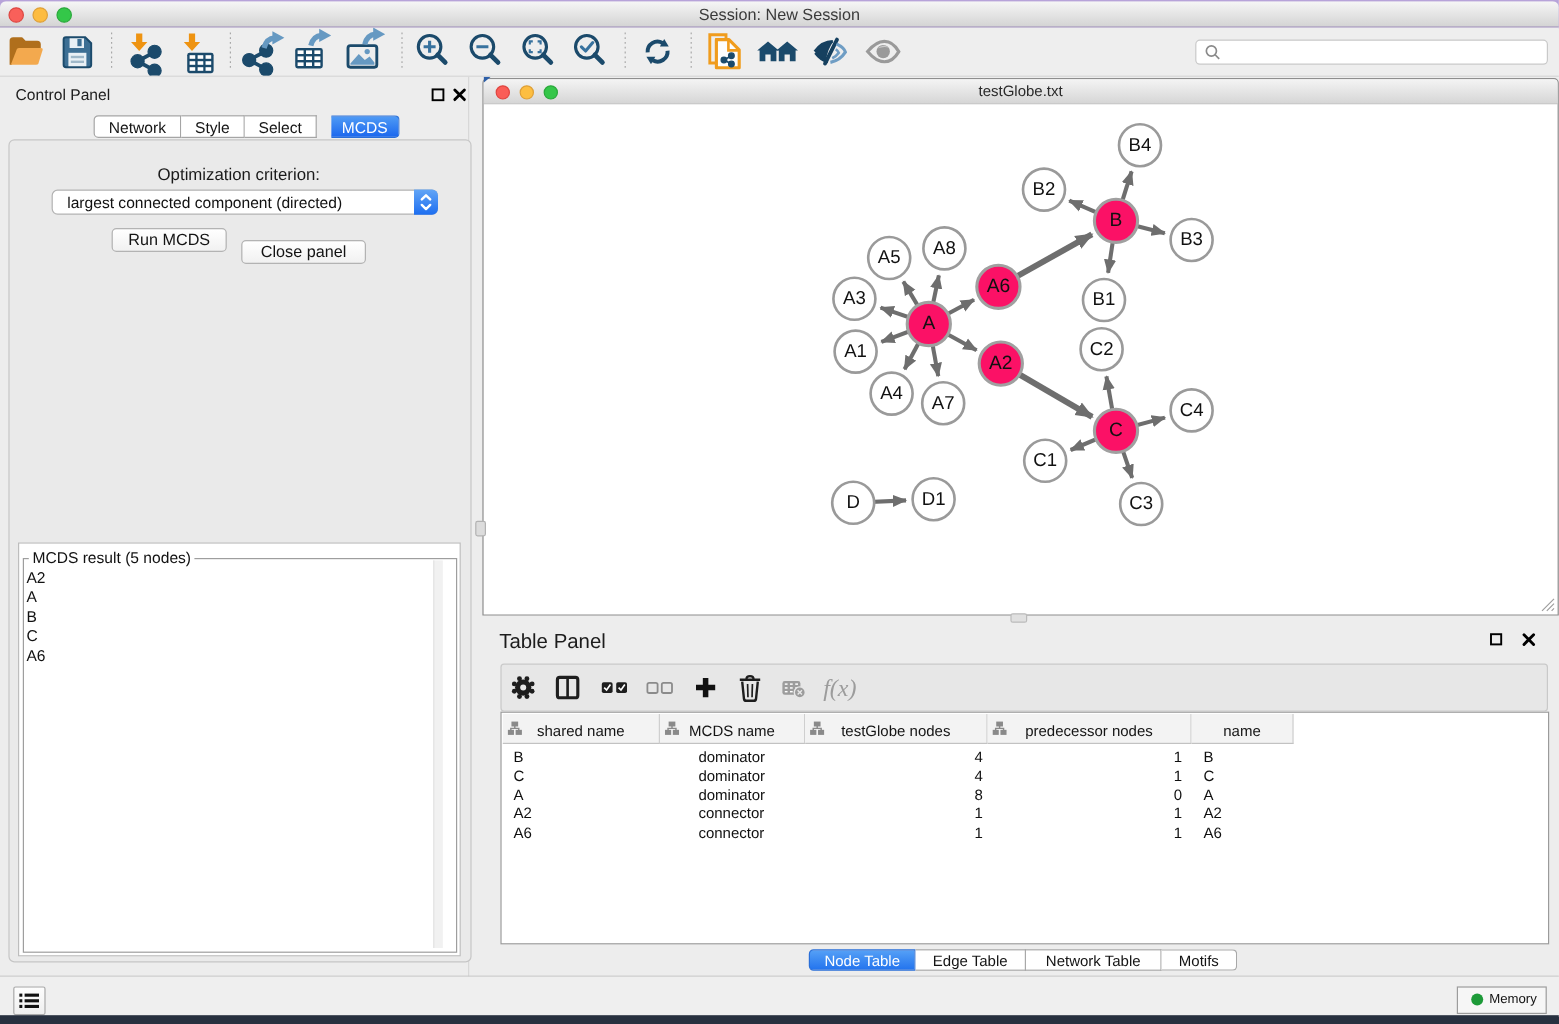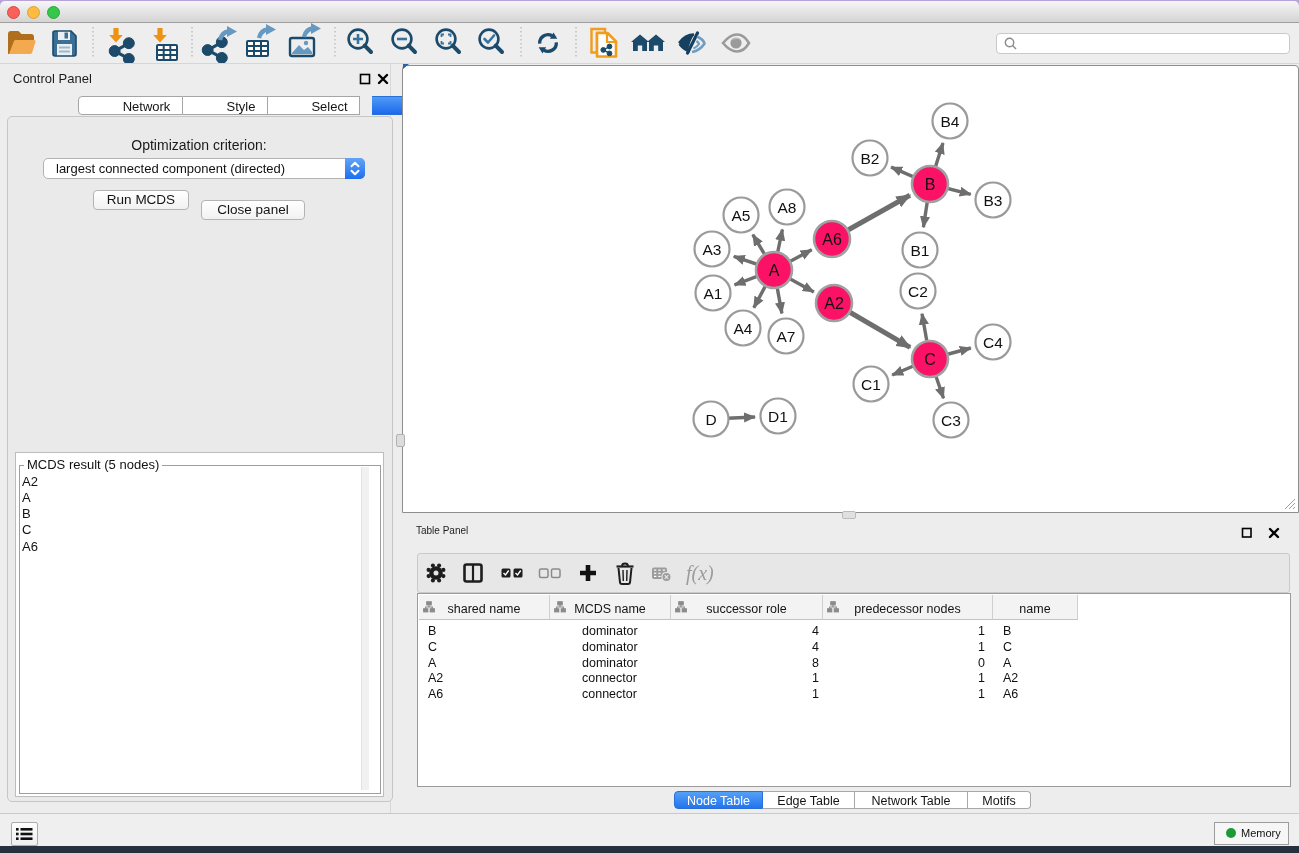--- a/index.html
+++ b/index.html
@@ -14,21 +14,21 @@
 #ttext{width:100%;text-align:center;font-size:13.5px;color:#3a3a3a;top:3.5px;left:0;}
 #toolbar{left:0;top:23px;width:1299px;height:40px;background:#eeeeee;border-bottom:1px solid #d6d6d6;}
 #searchbox{left:996px;top:10px;width:292px;height:19px;background:#fff;border:1px solid #c9c9c9;border-radius:4px;}
 #cptitle{left:13px;top:71px;font-size:13px;color:#1d1d1d;}
 #cppanel{left:7px;top:116px;width:384px;height:684px;background:#eaeaea;
  border:1px solid #c6c6c6;border-radius:5px;}
 #cpdivider{left:390px;top:64px;width:0;height:750px;border-left:1px solid #d8d8d8;}
 .tabs{display:flex;height:19px;}
 #cptabs{left:78px;top:96px;}
 .tab{border:1px solid #a5a5a5;border-left:none;background:#fff;font-size:13px;
- color:#151515;text-align:center;line-height:19px;padding-left:32px;}
+ color:#151515;text-align:center;line-height:19px;}
 .tab.first{border-left:1px solid #a5a5a5;border-radius:4px 0 0 4px;}
 .tab.last{border-radius:0 4px 4px 0;margin-left:12px;}
 .tab.sel{background:linear-gradient(#4f9bf5,#1c68ee);color:#fff;border-color:#2a6fd8;}
 #optlabel{left:8px;top:137px;width:382px;text-align:center;font-size:14px;color:#1a1a1a;}
 #dropdown{left:43px;top:158px;width:308px;height:19px;background:#fff;border:1px solid #b3b3b3;border-radius:5px;font-size:13px;color:#111;line-height:19px;padding-left:12px;}
 #spinner{right:-1px;top:-1px;width:20px;height:21px;border-radius:0 5px 5px 0;background:linear-gradient(#62a5f6,#1d6ef0);}
 .btn{background:linear-gradient(#ffffff,#f1f1f1);border:1px solid #b3b3b3;border-radius:4px;font-size:13.5px;color:#141414;text-align:center;line-height:18px;}
 #runbtn{left:93px;top:190px;width:94px;height:18px;}
 #closebtn{left:201px;top:200px;width:102px;height:18px;}
 #mcdsbox{left:15px;top:452px;width:367px;height:343px;background:#fff;border:1px solid #bdbdbd;}
@@ -36,21 +36,21 @@
 #mcdslegend{position:absolute;left:4px;top:-9px;background:#fff;padding:0 3px;font-size:13px;color:#111;}
 #mcdslist{position:absolute;left:2px;top:7.5px;font-size:13px;color:#111;line-height:16.3px;}
 #mcdsscroll{position:absolute;left:341px;top:1px;width:7px;height:323px;background:#f1f1f1;border-left:1px solid #e3e3e3;}
 #netwin{left:402px;top:65px;width:895px;height:446px;background:#fff;border:1px solid #8e8e8e;border-radius:4px 4px 0 0;}
 #nettitle{position:absolute;left:0;top:0;width:895px;height:20px;background:linear-gradient(#f4f4f4,#d6d6d6);border-bottom:1px solid #ababab;border-radius:4px 4px 0 0;}
 #nettitle .tl{position:absolute;width:10px;height:10px;border-radius:50%;top:4.5px;}
 #nettext{position:absolute;width:100%;text-align:center;font-size:12.5px;color:#2a2a2a;top:3px;}
 #graphwrap{position:absolute;left:2px;top:21px;width:893px;height:424px;overflow:hidden;}
 #lefthandle{left:396px;top:434px;width:7px;height:11px;background:#dcdcdc;border:1px solid #b2b2b2;border-radius:2px;}
 #bothandle{left:842px;top:511px;width:12px;height:6px;background:#e0e0e0;border:1px solid #bbb;border-radius:2px;}
-#tptitle{left:416px;top:525px;font-size:10px;color:#1d1d1d;text-align:center;}
+#tptitle{left:416px;top:525px;font-size:17px;color:#1d1d1d;text-align:center;}
 #tptoolbar{left:417px;top:553px;width:871px;height:38px;background:#e7e7e7;border:1px solid #c9c9c9;border-radius:3px;}
 #tbl{left:417px;top:593px;width:872px;height:192px;background:#fff;border:1px solid #9b9b9b;}
 .hcell{position:absolute;top:1px;height:24px;background:#f3f3f3;border-right:1px solid #cfcfcf;border-bottom:1px solid #c2c2c2;}
 .hlab{position:absolute;width:100%;top:7px;text-align:center;font-size:12.5px;color:#141414;}
 .trow{position:absolute;font-size:12.5px;color:#101010;}
 #bttabs{left:674px;top:791px;}
 .btab{border:1px solid #a8a8a8;border-left:none;background:#fff;font-size:12.5px;color:#141414;line-height:18px;text-align:center;}
 .btab.first{border-left:1px solid #a8a8a8;border-radius:4px 0 0 4px;}
 .btab.last{border-radius:0 4px 4px 0;}
 .btab.sel{background:linear-gradient(#55a0f6,#2374ee);color:#fff;border-color:#2a6fd8;}
@@ -60,20 +60,21 @@
 #membtn{left:1214px;top:822px;width:73px;height:21px;background:#f6f6f6;border:1px solid #9c9c9c;font-size:11px;color:#111;}
 #memdot{position:absolute;left:11px;top:5px;width:10px;height:10px;border-radius:50%;background:#1d9a38;}
 #memtext{position:absolute;left:26px;top:4px;}
 </style></head>
 <body>
 <div class="abs" id="walltop"></div>
 <div class="abs" id="titlebar">
  <div class="tl" style="left:7px;background:#f9605a;border:1px solid #dd4742;"></div>
  <div class="tl" style="left:27px;background:#fdbc40;border:1px solid #dfa037;"></div>
  <div class="tl" style="left:47px;background:#34c749;border:1px solid #2aa93b;"></div>
+ <div class="abs" id="ttext">Session: New Session</div>
 </div>
 <div class="abs" id="toolbar">
 <svg width="770" height="40" viewBox="0 0 770 40" style="position:absolute;left:0;top:0">
 <g>
 <path d="M9,31 L9,11 Q9,9 11,9 L18,9 L21,12 L31,12 Q33,12 33,14 L33,17" fill="#b06f1c" stroke="#b06f1c" stroke-width="2" stroke-linejoin="round"></path>
 <path d="M9,31 L14,18 Q14.5,17 16,17 L34,17 Q36,17 35.5,18.7 L32,30 Q31.6,31 30,31 z" fill="#f3a94e"></path>
 </g>
 <g>
 <path d="M53,10 Q53,8 55,8 L71,8 L76,13 L76,31 Q76,33 74,33 L55,33 Q53,33 53,31 z" fill="#3d6f94"></path>
 <rect x="58" y="8" width="12" height="9" fill="#e9f0f5"></rect>
@@ -223,20 +224,26 @@
 <div class="abs btn" id="runbtn">Run MCDS</div>
 <div class="abs btn" id="closebtn">Close panel</div>
 <div class="abs" id="mcdsbox">
  <div class="abs" id="mcdsfield">
   <div id="mcdslegend">MCDS result (5 nodes)</div>
   <div id="mcdsscroll"></div>
   <div id="mcdslist">A2<br>A<br>B<br>C<br>A6</div>
  </div>
 </div>
 <div class="abs" id="netwin">
+ <div id="nettitle">
+  <div class="tl" style="left:10px;background:#fa5d57;border:1px solid #e04540;"></div>
+  <div class="tl" style="left:30px;background:#fdbe41;border:1px solid #dfa037;"></div>
+  <div class="tl" style="left:50px;background:#35c649;border:1px solid #2aa93b;"></div>
+  <div class="abs" id="nettext">testGlobe.txt</div>
+ </div>
  <div id="graphwrap">
 <svg id="graph" width="895" height="425" viewBox="0 0 895 425">
 <defs>
           <marker id="arr" markerUnits="userSpaceOnUse" markerWidth="13" markerHeight="11" refX="11" refY="5.5" orient="auto">
             <path d="M0,0.4 L12,5.5 L0,10.6 z" fill="#6e6e6e"></path>
           </marker>
           <marker id="arrb" markerUnits="userSpaceOnUse" markerWidth="16" markerHeight="13" refX="13.5" refY="6.5" orient="auto">
             <path d="M0,0.4 L15,6.5 L0,12.6 z" fill="#6e6e6e"></path>
           </marker>
         </defs>
@@ -387,21 +394,21 @@
     </div>
 <div class="hcell" style="left:253px;width:151px">
 <svg width="12" height="12" viewBox="0 0 12 12" style="position:absolute;left:4px;top:6px">
         <g fill="none" stroke="#8a8a8a" stroke-width="1.2">
           <rect x="3.8" y="0.8" width="4.4" height="3" fill="#8a8a8a"></rect>
           <rect x="0.7" y="7.8" width="4" height="3" fill="#8a8a8a"></rect>
           <rect x="7.3" y="7.8" width="4" height="3" fill="#8a8a8a"></rect>
           <path d="M6,4 L6,6 M2.7,7.8 L2.7,6 L9.3,6 L9.3,7.8"></path>
         </g>
       </svg>
-<div class="hlab">successor role</div>
+<div class="hlab">testGlobe nodes</div>
     </div>
 <div class="hcell" style="left:405px;width:169px">
 <svg width="12" height="12" viewBox="0 0 12 12" style="position:absolute;left:4px;top:6px">
         <g fill="none" stroke="#8a8a8a" stroke-width="1.2">
           <rect x="3.8" y="0.8" width="4.4" height="3" fill="#8a8a8a"></rect>
           <rect x="0.7" y="7.8" width="4" height="3" fill="#8a8a8a"></rect>
           <rect x="7.3" y="7.8" width="4" height="3" fill="#8a8a8a"></rect>
           <path d="M6,4 L6,6 M2.7,7.8 L2.7,6 L9.3,6 L9.3,7.8"></path>
         </g>
       </svg>

